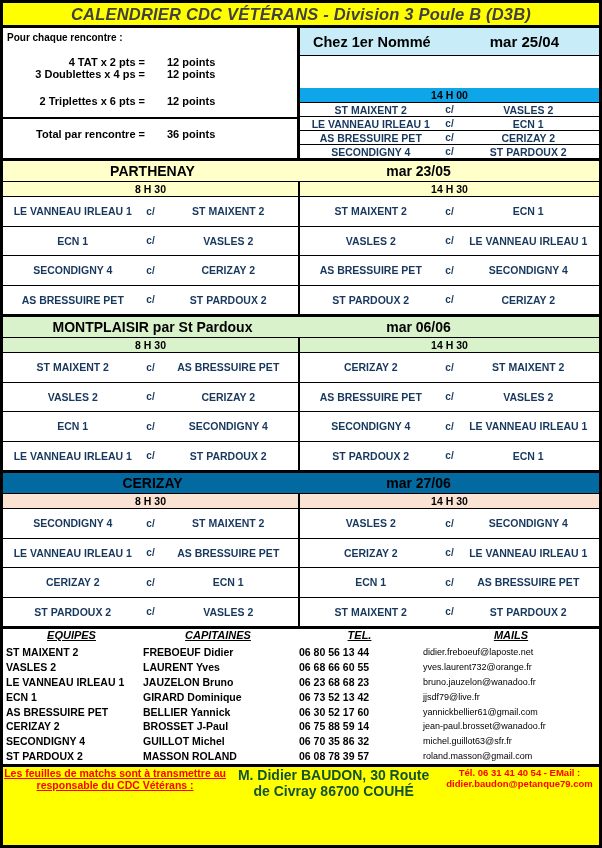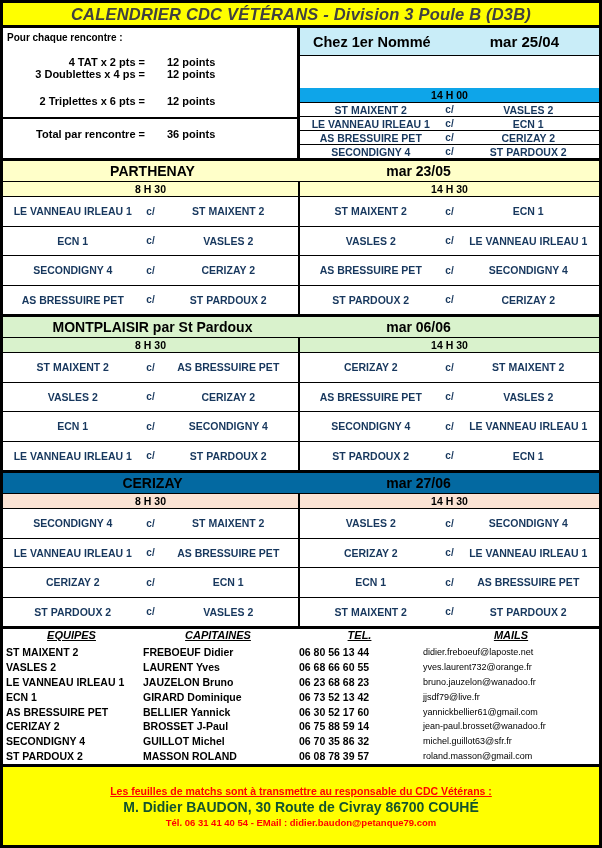--- a/index.html
+++ b/index.html
@@ -63,21 +63,21 @@
   .contact-head { display:flex; height:16px; }
   .contact-head span { font-size:11px; font-weight:bold; font-style:italic;
                        text-decoration:underline; text-align:center; }
   .ch1 { width:137px; } .ch2 { width:156px; } .ch3 { width:127px; } .ch4 { flex:1; }
   .contact-row { display:flex; height:14.8px; align-items:center; }
   .c-team { width:137px; padding-left:3px; font-size:10.5px; font-weight:bold; white-space:nowrap; }
   .c-capt { width:156px; padding-left:3px; font-size:10.5px; font-weight:bold; white-space:nowrap; }
   .c-tel  { width:127px; padding-left:3px; font-size:10.5px; font-weight:bold; white-space:nowrap; }
   .c-mail { flex:1; font-size:9px; white-space:nowrap; }
   
-  .footer { border-top:3px solid #000; flex:1; display:flex; flex-direction:column;
+  .footer { border-top:3px solid #000; flex:1; display:flex; flex-direction:row;
             justify-content:center; text-align:center; gap:2px; }
   .f-notice { font-size:10.5px; font-weight:bold; color:var(--red,#FF0000);
               text-decoration:underline; }
   .f-resp   { font-size:14px; font-weight:bold; color:#14532d; }
   .f-line   { font-size:9.5px; font-weight:bold; color:var(--red,#FF0000); }
 </style>
 </head>
 <body>
 
 <div class="page">

